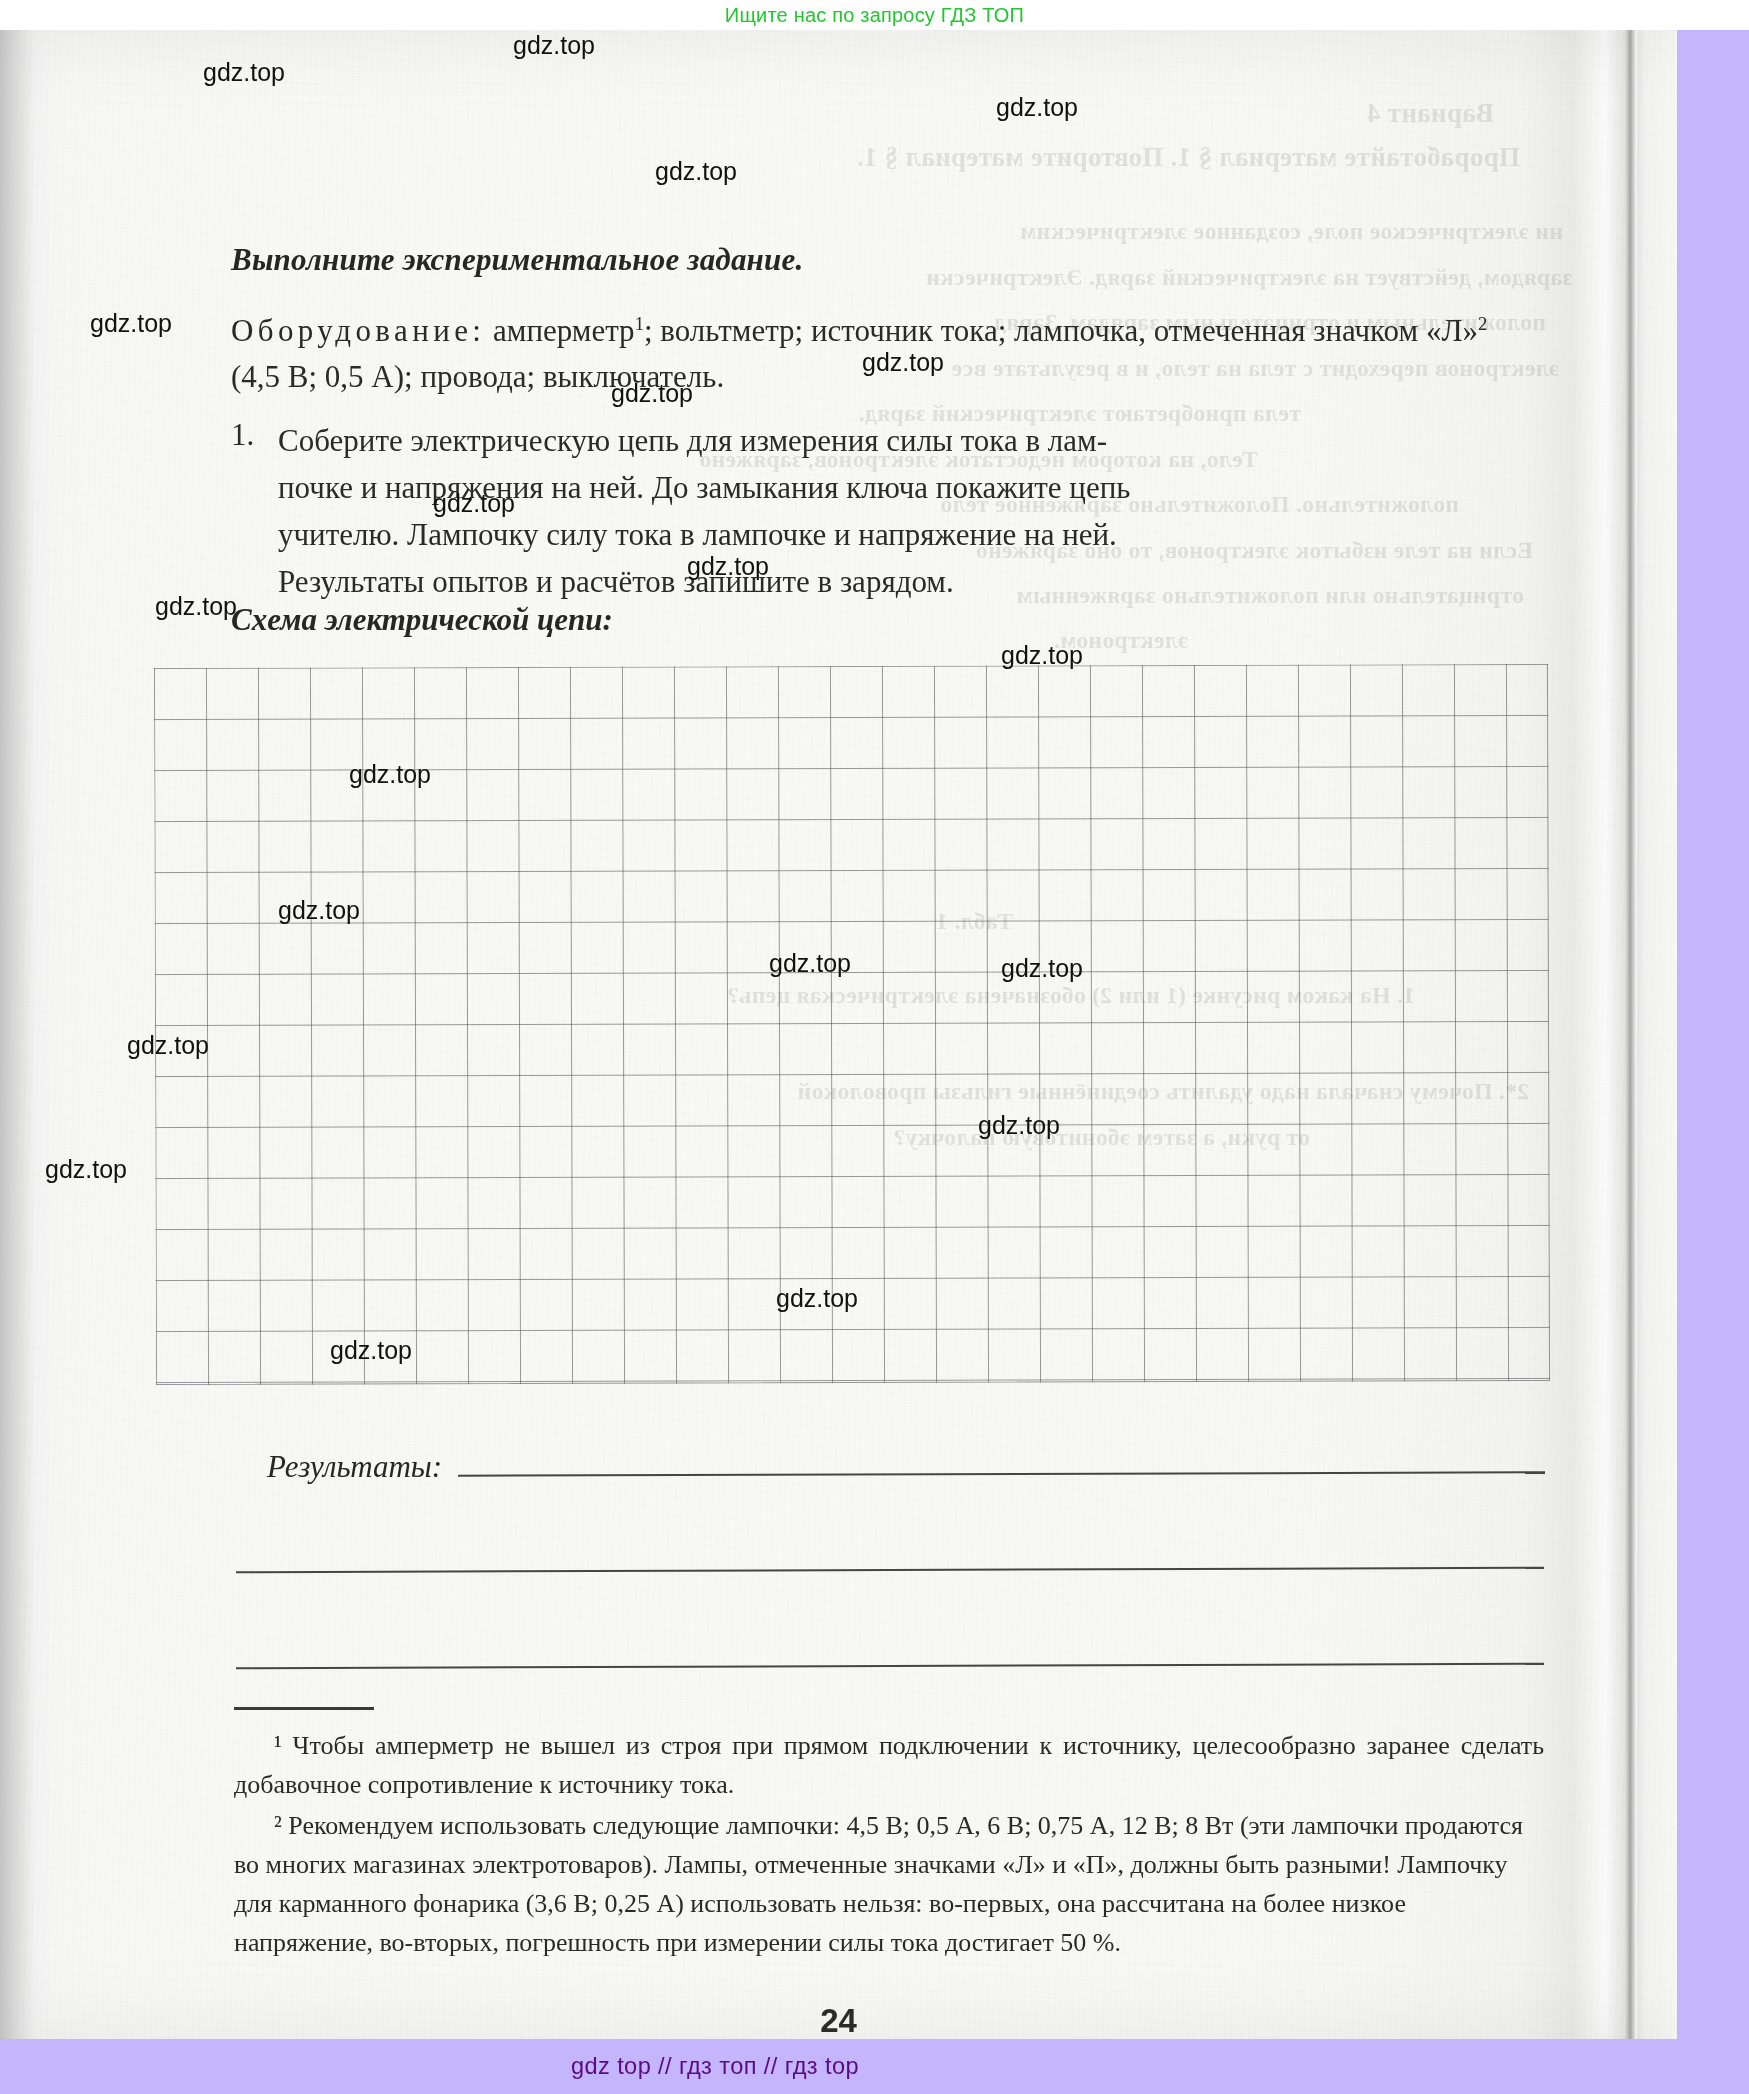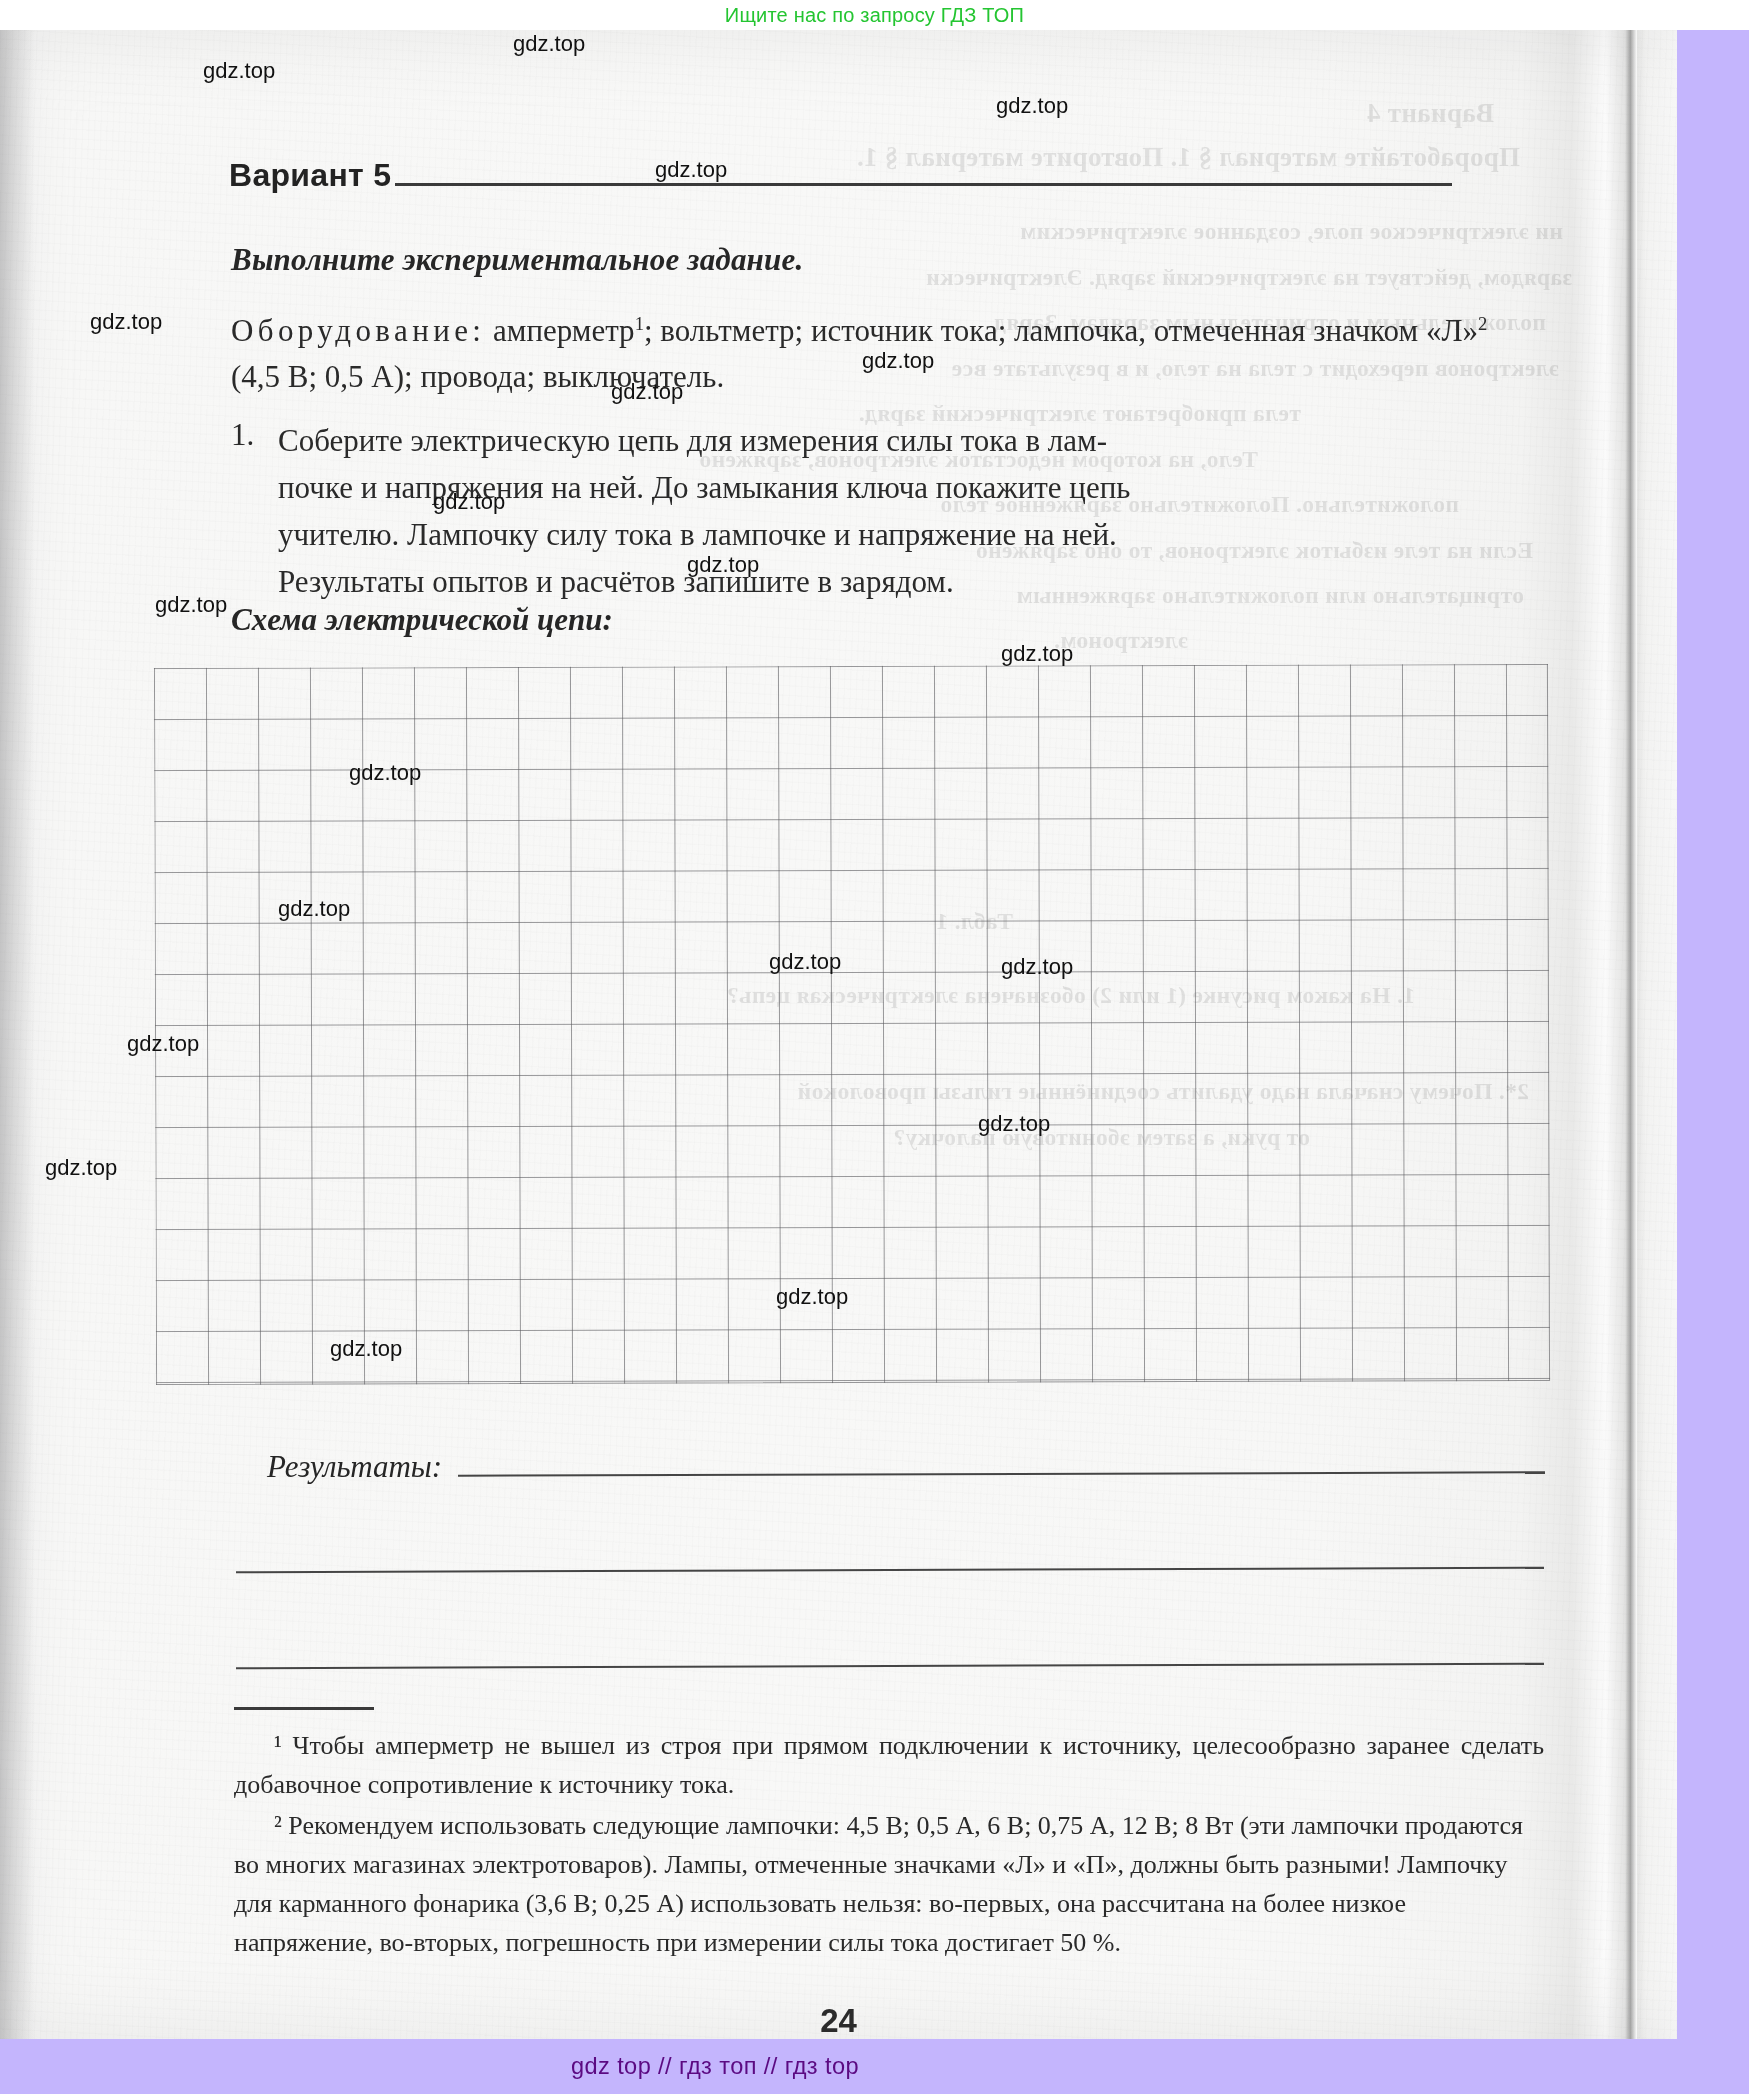--- a/index.html
+++ b/index.html
@@ -281,21 +281,21 @@
     font-family: "Liberation Sans", sans-serif;
     font-weight: bold;
     font-size: 33px;
     color: #2b2b2b;
   }
 
   
   .wm {
     position: absolute;
     font-family: "Liberation Sans", sans-serif;
-    font-size: 22px;
+    font-size: 25px;
     color: #111111;
     white-space: nowrap;
     z-index: 30;
     pointer-events: none;
   }
 
   .promo-footer {
     position: absolute;
     left: 0px;
     bottom: 14px;
@@ -334,24 +334,20 @@
       <div class="ghost-line" style="top:552px; left:153px;">отрицательно или положительно заряженным</div>
       <div class="ghost-line" style="top:597px; left:489px;">электроном.</div>
       <div class="ghost-line" style="top:878px; left:664px;">Табл. 1</div>
       <div class="ghost-line" style="top:952px; left:262px;">1. На каком рисунке (1 или 2) обозначена электрическая цепь?</div>
       <div class="ghost-line" style="top:1048px; left:148px;">2*. Почему сначала надо удалить соединённые гильзы проволокой</div>
       <div class="ghost-line" style="top:1094px; left:367px;">от руки, а затем эбонитовую палочку?</div>
     </div>
 
     <div class="content">
 
-      <div class="variant-row">
-        <span class="variant-title">Вариант 5</span>
-        <span class="variant-rule"></span>
-      </div>
 
       <div class="instruction">Выполните экспериментальное задание.</div>
 
       <div class="equipment">
         <span class="spaced">Оборудование:</span><span> амперметр</span><sup>1</sup><span>; вольтметр; источник тока; лампочка, отмеченная значком «Л»</span><sup>2</sup><span> (4,5 В; 0,5 А); провода; выключатель.</span>
       </div>
 
       <div class="task-item">
         <span class="task-num">1.</span>
         <span class="task-body">

